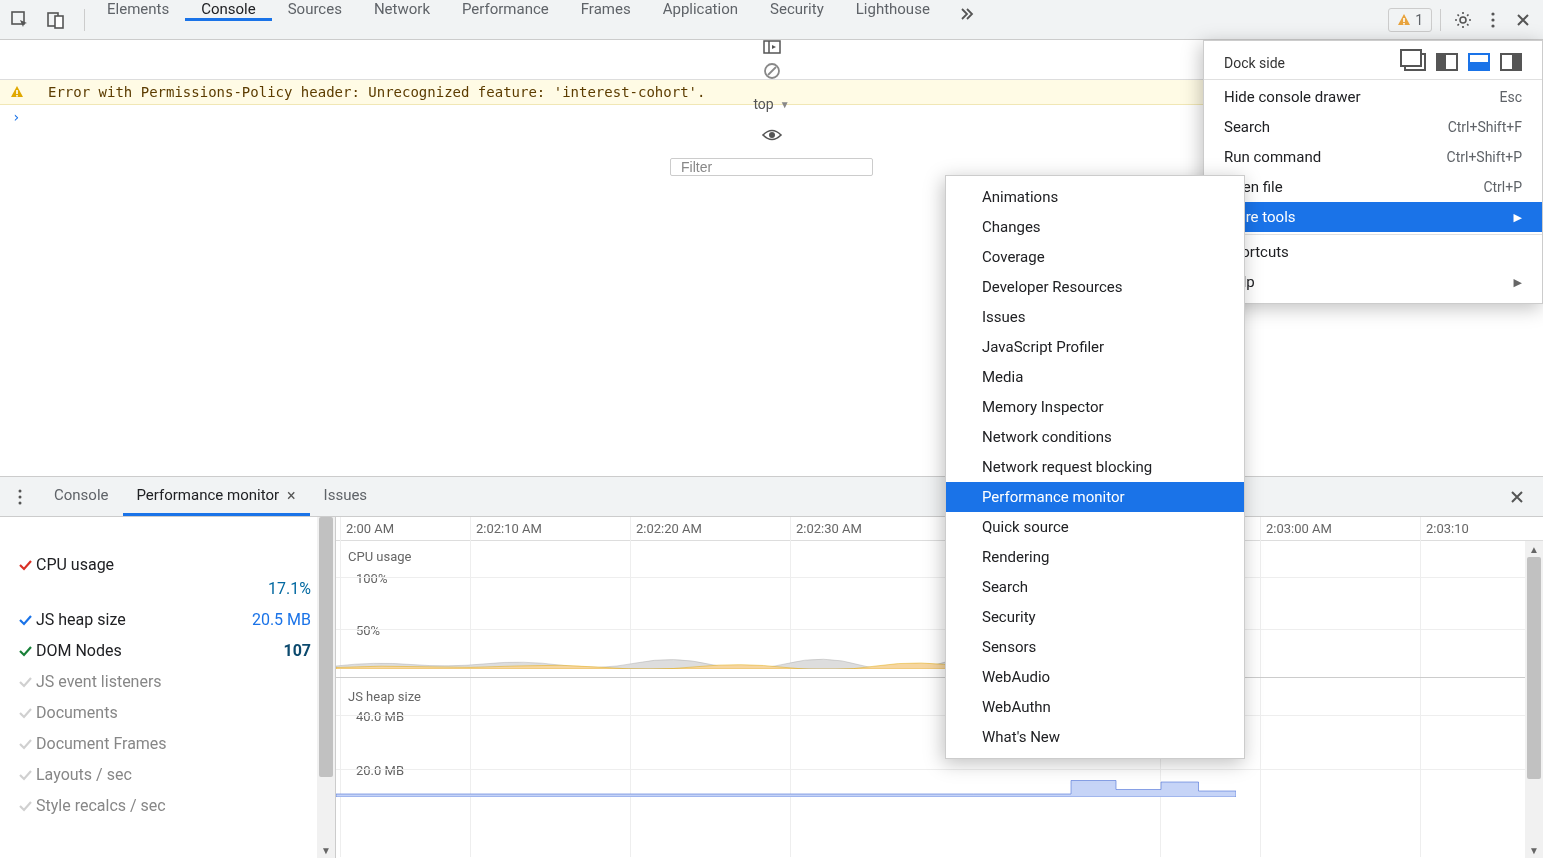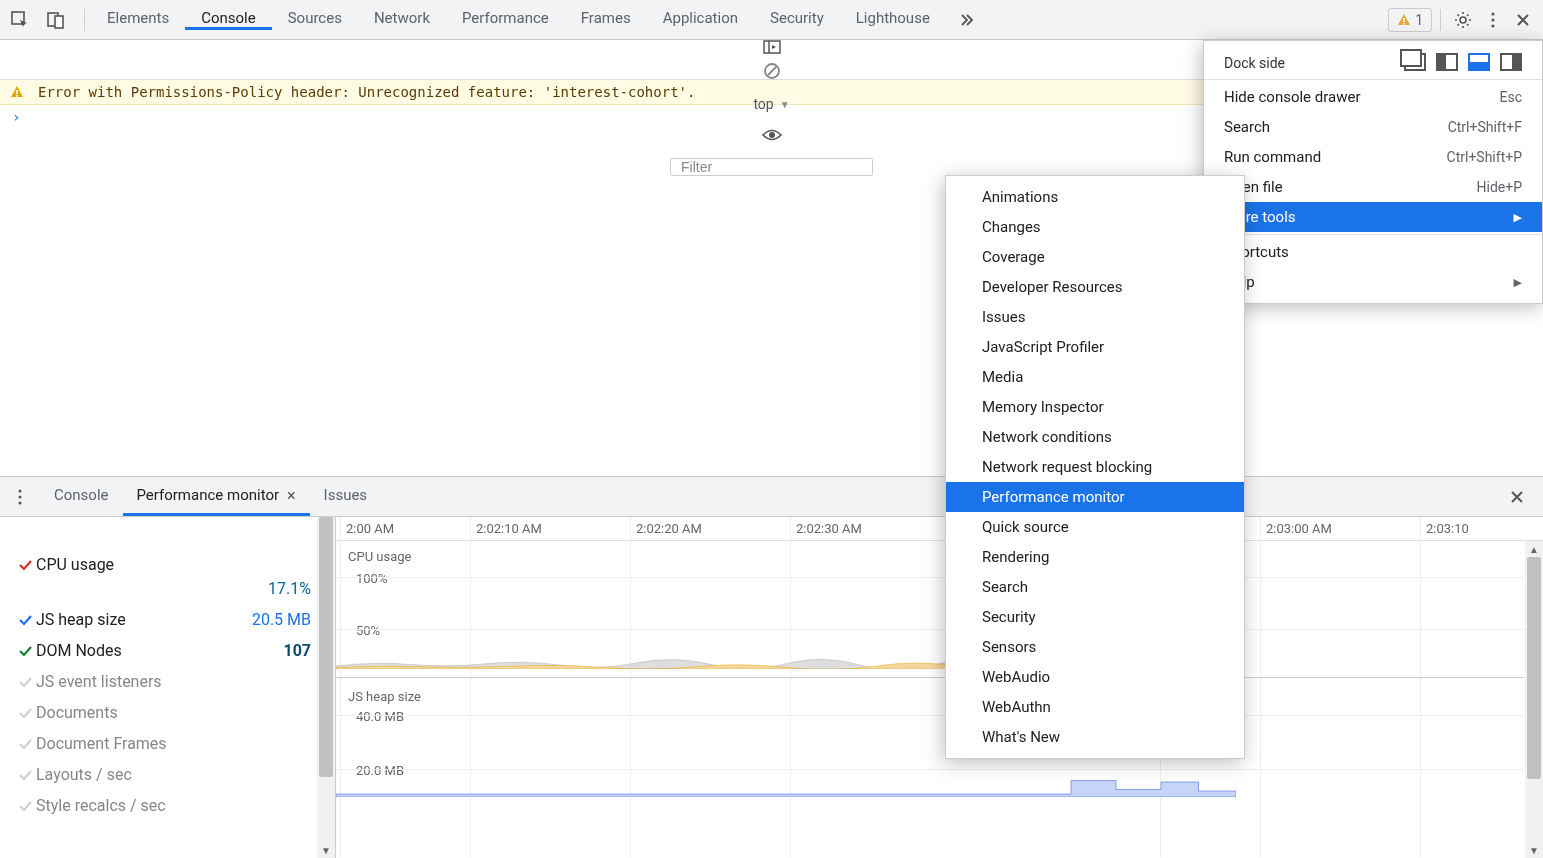--- a/index.html
+++ b/index.html
@@ -21,21 +21,21 @@
     align-items: center;
     padding: 0 6px;
   }
   .topbar-left { display:flex; align-items:center; gap:8px; }
   .iconbtn {
     width: 28px; height: 28px;
     display:flex; align-items:center; justify-content:center;
     color:#555; border-radius:2px;
   }
   .vsep { width:1px; height:22px; background:#ccc; margin:0 6px; }
-  .tabs { display:flex; align-items:center; height:100%; }
+  .tabs { display:flex; align-items:flex-start; height:100%; }
   .tab {
     padding: 0 16px;
     display:flex; align-items:center;
     color:#5f6368; cursor:default;
     border-bottom:3px solid transparent;
     font-size:15px;
   }
   .tab.active { color:#202124; border-bottom-color:#1a73e8; }
   .topbar-right { margin-left:auto; display:flex; align-items:center; gap:2px; }
   .badge-warn {
@@ -67,21 +67,21 @@
     color:#555;
   }
   .filter-input::placeholder { color:#888; }
   .warning-row {
     background:#fffbe5;
     border-bottom:1px solid #f1e7b5;
     padding:4px 10px;
     font-family: Menlo, Consolas, monospace;
     font-size:14px;
     color:#5c3c00;
-    display:flex; align-items:center; gap:14px;
+    display:flex; align-items:center; gap:24px;
   }
   .warning-row .warn-shape svg path { fill:#e0a800; }
   .prompt-row {
     padding:4px 12px;
     color:#1a73e8;
     font-family: Menlo, Consolas, monospace;
     font-size:14px;
   }
   .drawer {
     position:absolute;
@@ -503,21 +503,21 @@
   <div class="menu-item">
     <span>Search</span>
     <span class="shortcut">Ctrl+Shift+F</span>
   </div>
   <div class="menu-item">
     <span>Run command</span>
     <span class="shortcut">Ctrl+Shift+P</span>
   </div>
   <div class="menu-item">
     <span>Open file</span>
-    <span class="shortcut">Hide+P</span>
+    <span class="shortcut">Ctrl+P</span>
   </div>
   <div class="menu-item active">
     <span>More tools</span>
     <span class="arrow">▶</span>
   </div>
   <div class="menu-divider"></div>
   <div class="menu-item">
     <span>Shortcuts</span>
   </div>
   <div class="menu-item">

